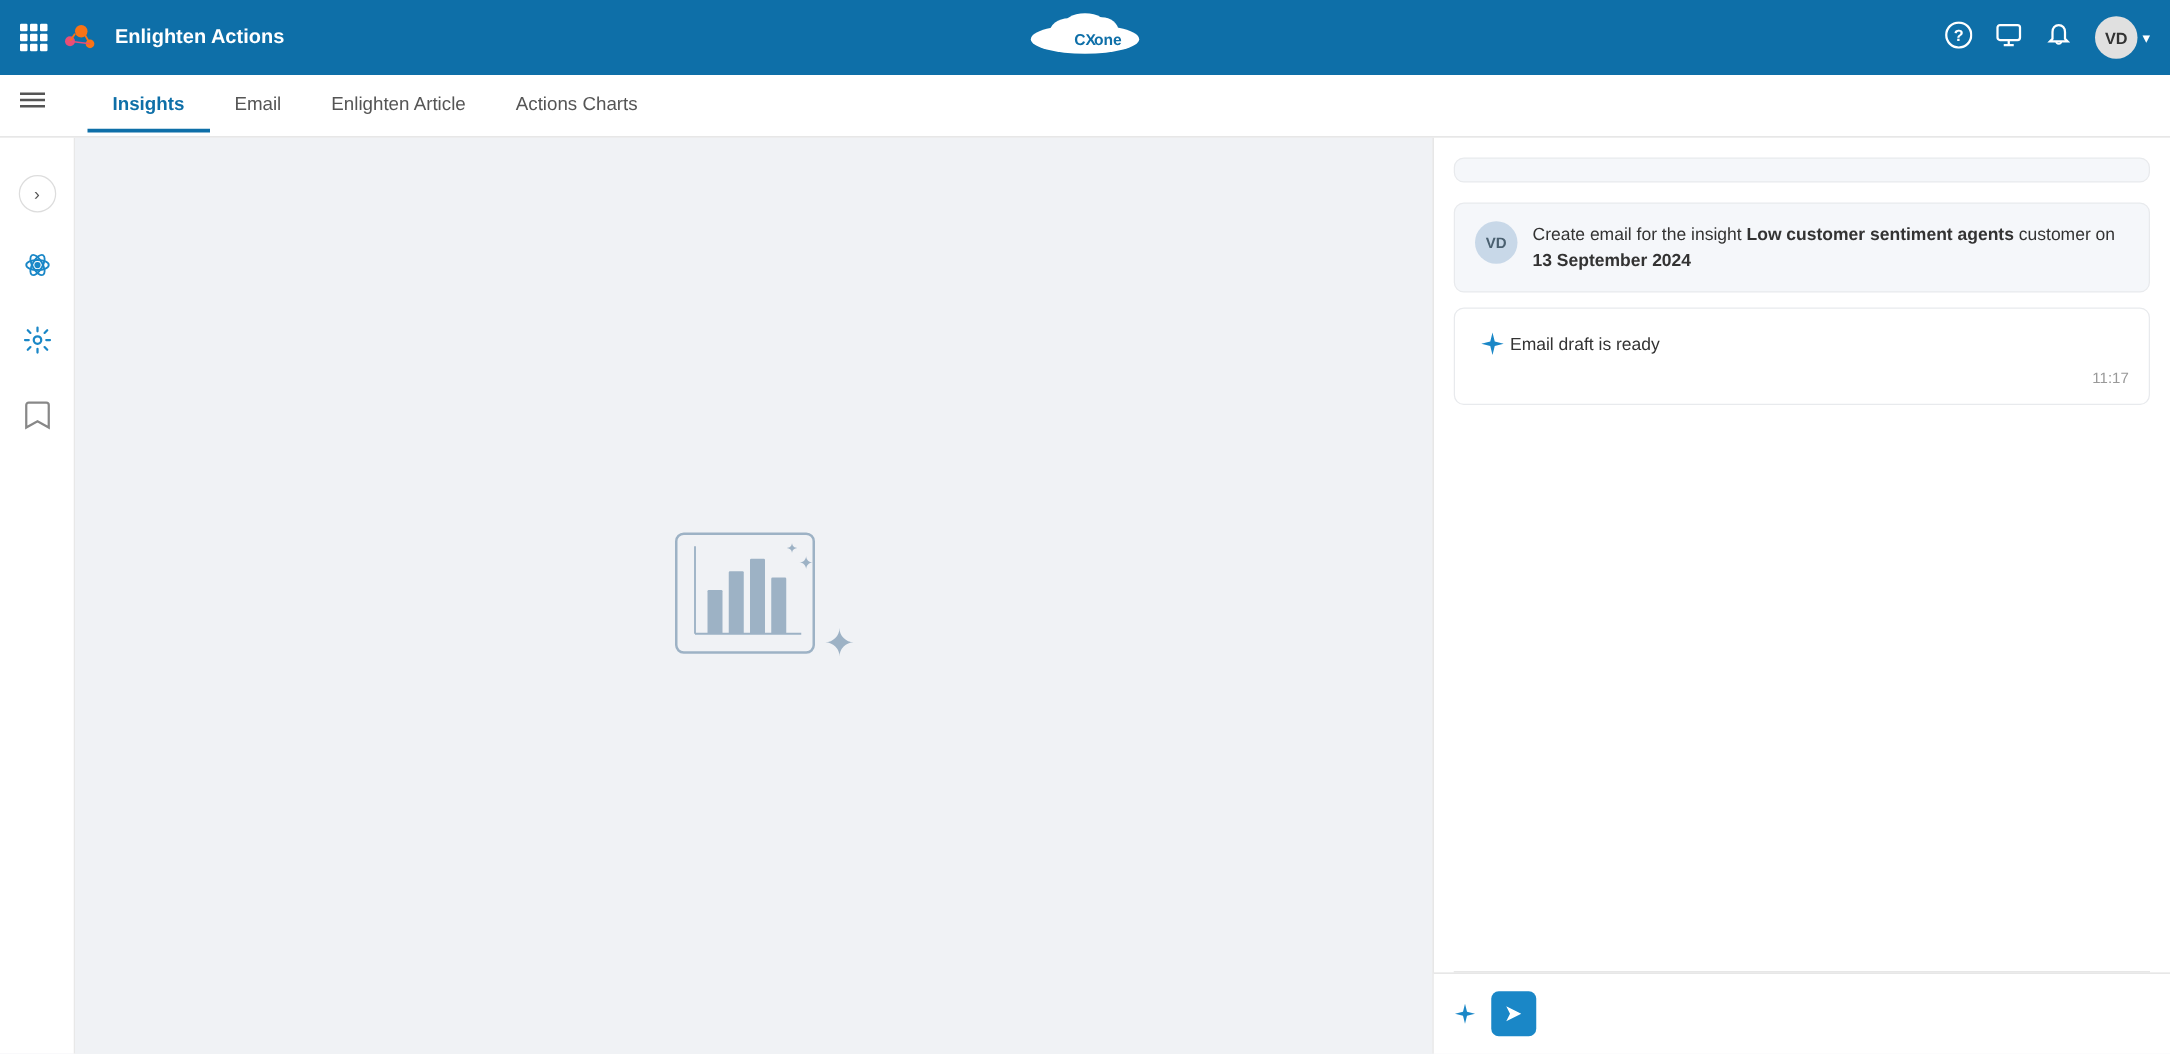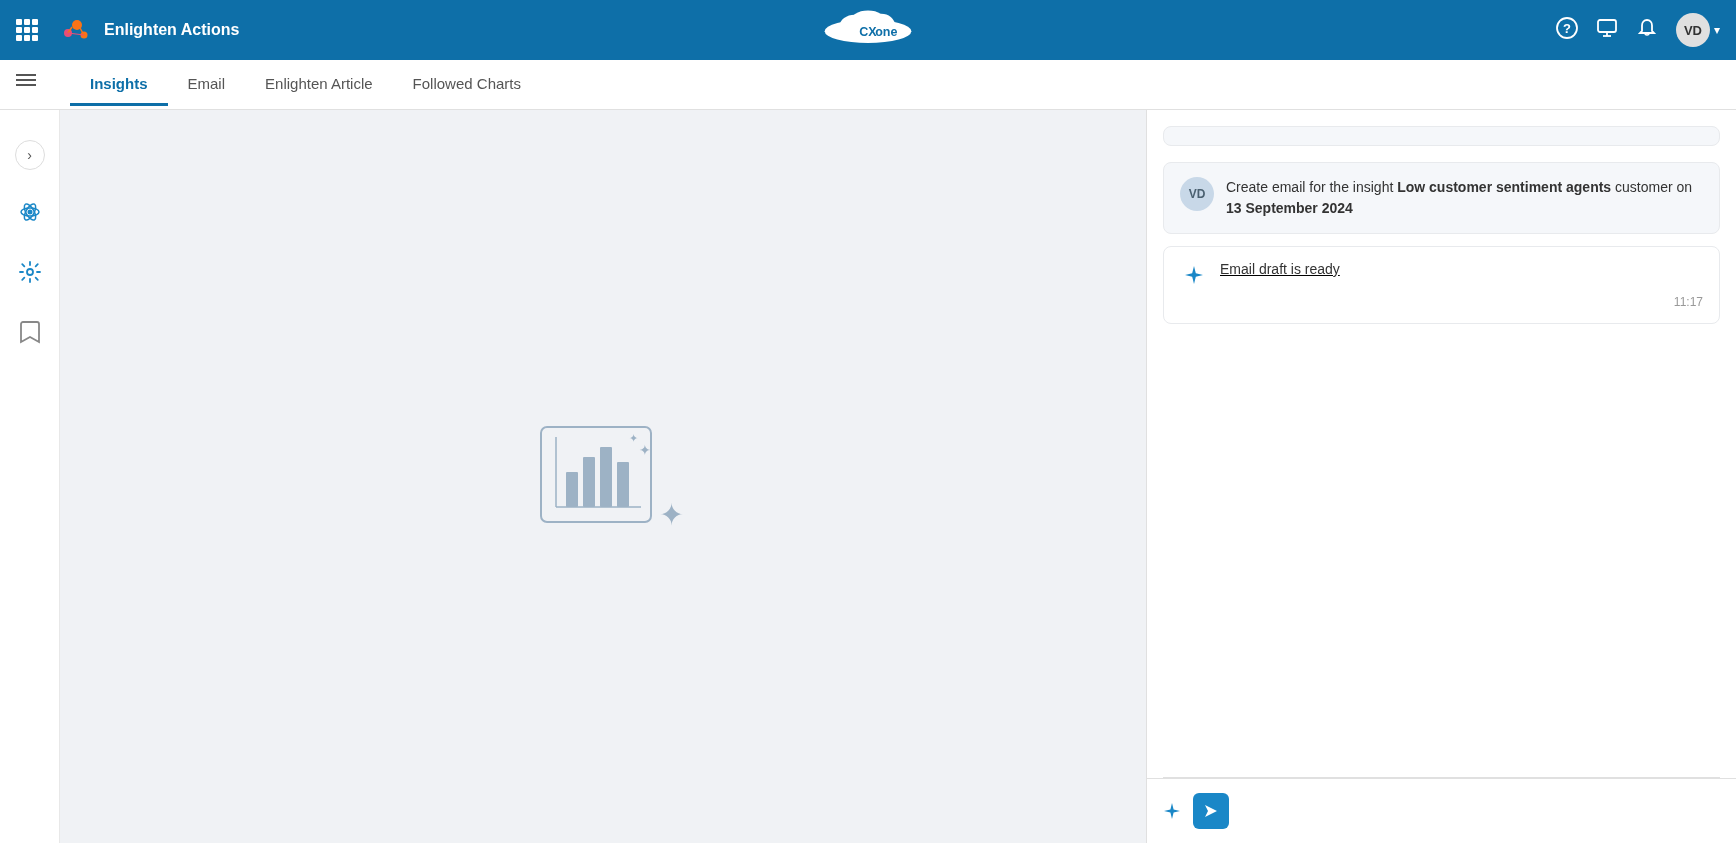--- a/index.html
+++ b/index.html
@@ -8,21 +8,21 @@
     
     .navbar {
       height: 60px;
       background: #0e6fa8;
       display: flex;
       align-items: center;
       padding: 0 16px;
       position: relative;
       z-index: 10;
     }
-    .navbar-left { display: flex; align-items: center; gap: 20px; }
+    .navbar-left { display: flex; align-items: center; gap: 8px; }
     .grid-icon { display: grid; grid-template-columns: repeat(3,1fr); gap: 2px; width: 22px; }
     .grid-icon span { width: 6px; height: 6px; background: white; display: block; border-radius: 1px; }
     .brand-logo { display: flex; align-items: center; gap: 8px; }
     .brand-name { color: white; font-size: 16px; font-weight: 600; }
     .navbar-center { position: absolute; left: 50%; transform: translateX(-50%); }
     .navbar-right { margin-left: auto; display: flex; align-items: center; gap: 18px; }
     .nav-icon { color: white; font-size: 18px; cursor: pointer; }
     .user-avatar {
       width: 34px; height: 34px; border-radius: 50%; background: #e0e0e0;
       display: flex; align-items: center; justify-content: center;
@@ -154,23 +154,21 @@
     .msg-time { text-align: right; font-size: 12px; color: #999; margin-top: 6px; }
 
     .ai-message-card {
       background: white;
       border: 1px solid #e8eaed;
       border-radius: 8px;
       padding: 14px 16px;
     }
     .ai-msg-row {
       display: flex;
-      align-items: flex-start;
-      gap: 12px;
-      text-decoration: underline;
+      align-items: center;
     }
     .ai-icon {
       width: 28px; height: 28px;
       flex-shrink: 0;
       display: flex; align-items: center; justify-content: center;
     }
     .ai-msg-text { font-size: 14px; color: #333; }
 
     
     .input-area {
@@ -285,21 +283,21 @@
 <div style="position:relative; background:white;">
   <div style="position:absolute; left:16px; top:14px; cursor:pointer; display:flex; flex-direction:column; gap:3px;">
     <span style="width:20px;height:2px;background:#555;display:block;"></span>
     <span style="width:20px;height:2px;background:#555;display:block;"></span>
     <span style="width:20px;height:2px;background:#555;display:block;"></span>
   </div>
   <div class="tabbar">
     <div class="tab active">Insights</div>
     <div class="tab">Email</div>
     <div class="tab">Enlighten Article</div>
-    <div class="tab">Followed Charts</div>
+    <div class="tab">Actions Charts</div>
   </div>
 </div>
 
 <div class="main-layout">
 
   <div class="sidebar">
     <div class="collapse-btn">›</div>
     <div class="sidebar-icon">
       <svg width="24" height="24" viewBox="0 0 24 24" fill="none">
         <circle cx="12" cy="12" r="2.5" fill="#1a87c7"></circle>

